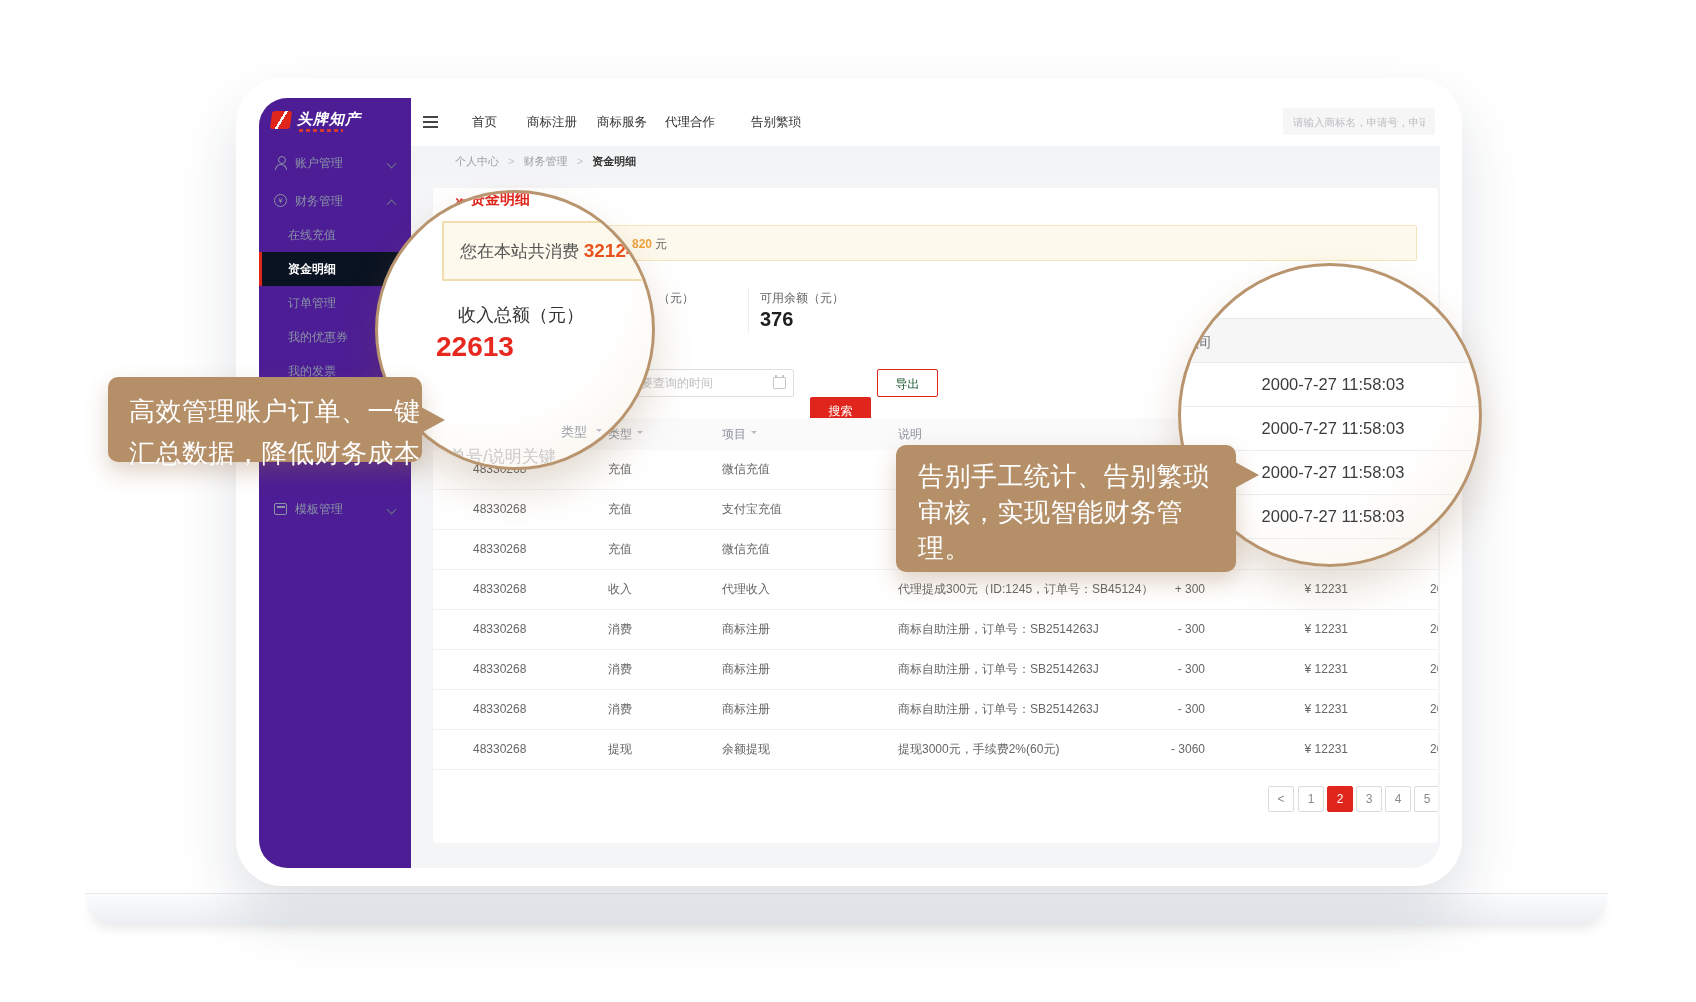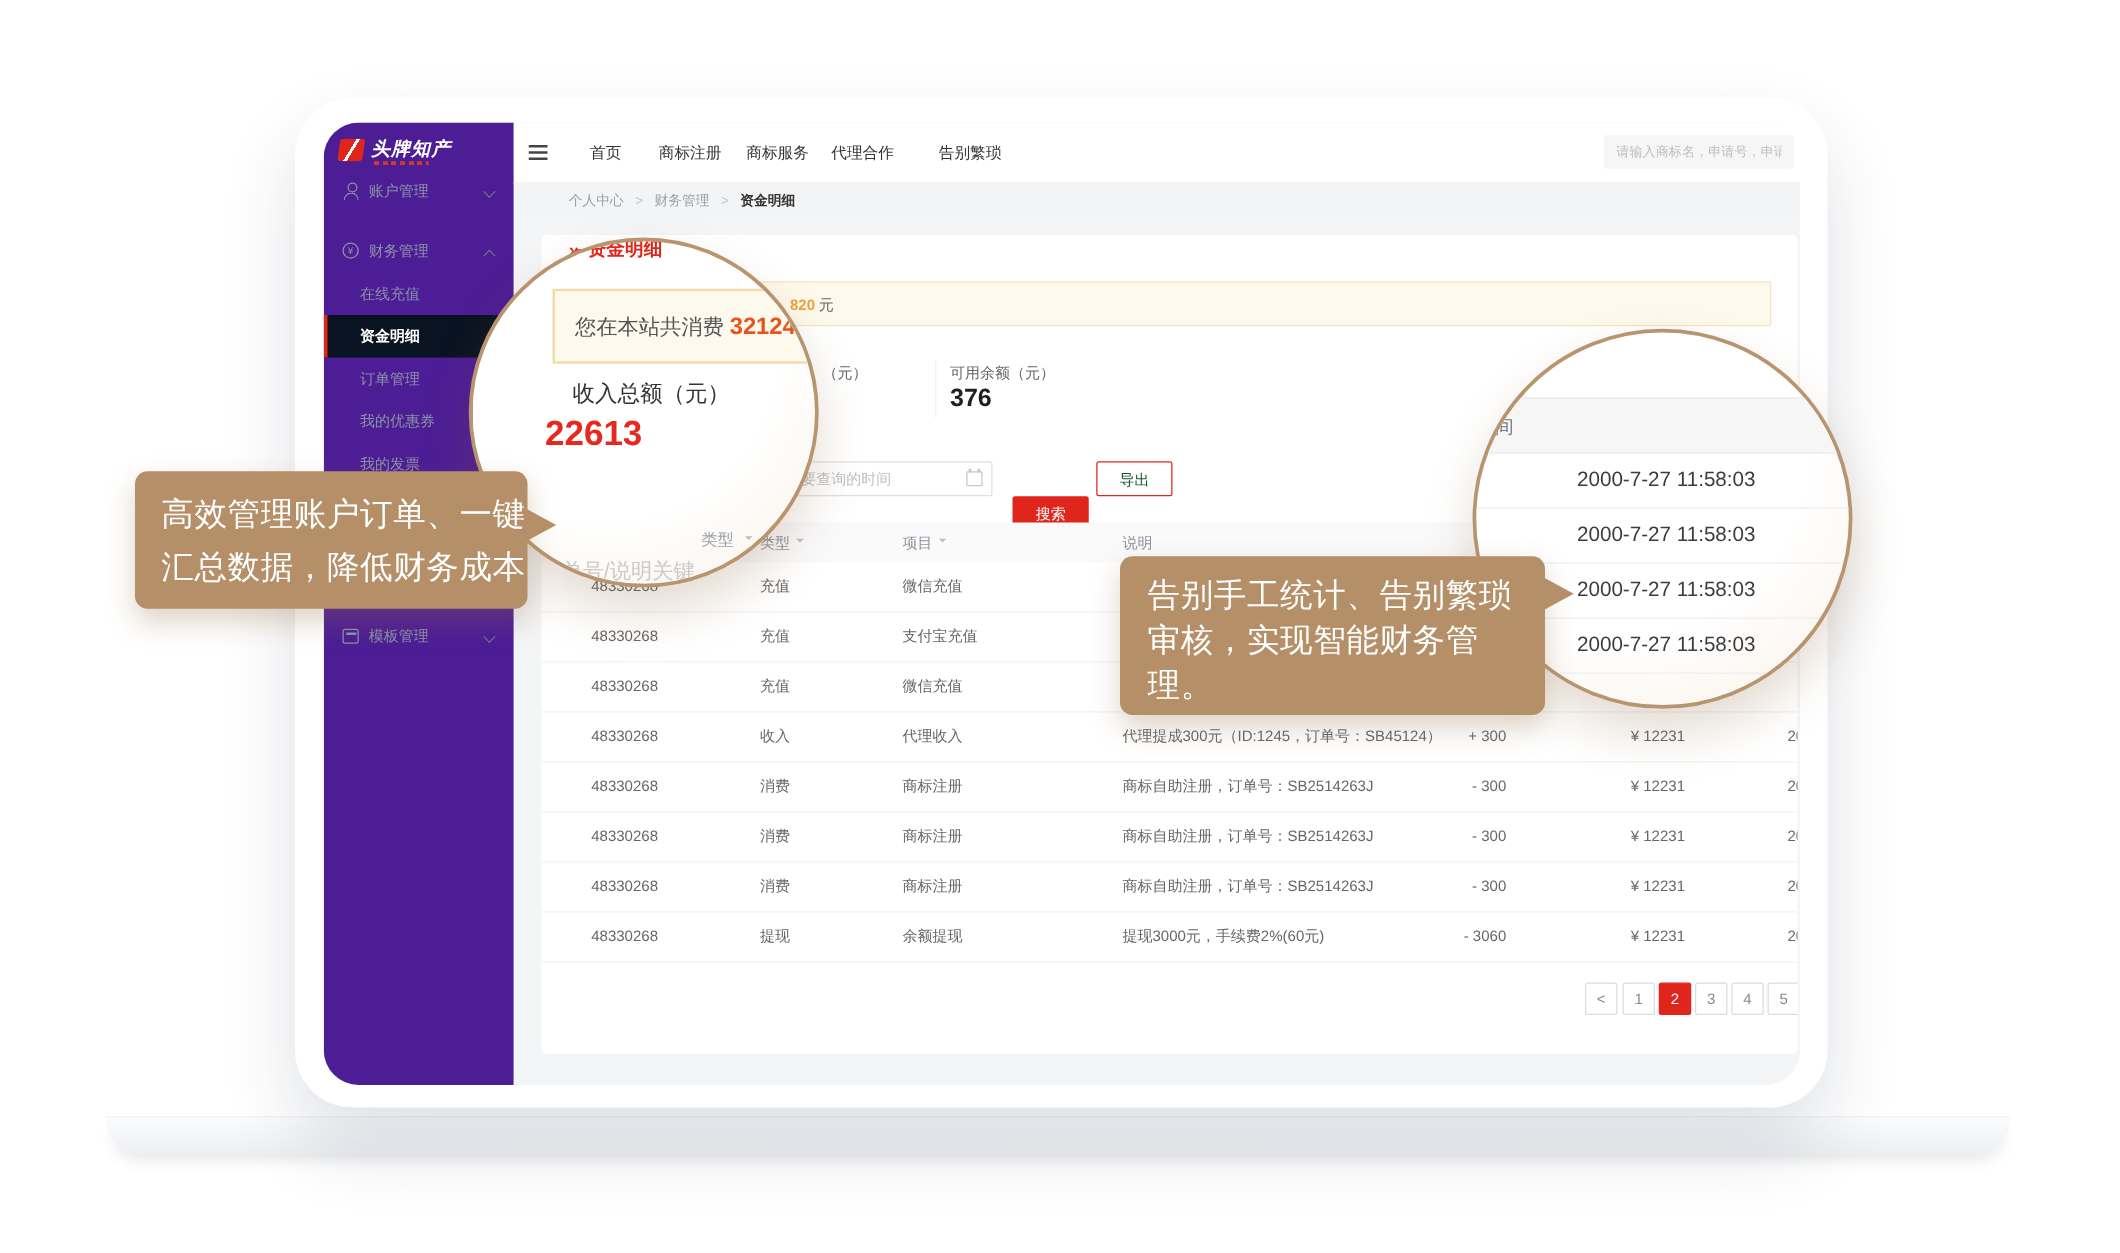--- a/index.html
+++ b/index.html
@@ -114,40 +114,40 @@
         box-sizing:border-box;cursor:pointer;}
   .pbox.active{background:#e0261c;border-color:#e0261c;color:#fff;}
 
   
   .mag{position:absolute;border:3px solid #b9956f;border-radius:50%;overflow:hidden;
        background:radial-gradient(circle at 38% 30%, #ffffff 55%, #fbf7f1 82%, #f2ebe1 100%);
        box-shadow:0 20px 38px rgba(130,95,55,.22);box-sizing:border-box;}
   .mag-left{left:375px;top:190px;width:280px;height:280px;}
   .mag-right{left:1178px;top:263px;width:304px;height:304px;}
   .ml-tab{position:absolute;left:92px;top:-3px;font-size:15px;font-weight:bold;color:#e0261c;white-space:nowrap;}
-  .ml-banner{position:absolute;left:64px;top:38px;width:300px;height:60px;background:#fdf9ec;
+  .ml-banner{position:absolute;left:64px;top:28px;width:300px;height:60px;background:#fdf9ec;
              border:2px solid #f2ddae;box-sizing:border-box;padding-left:12px;}
   .ml-banner .txt{position:absolute;left:16px;top:17px;font-size:17px;color:#555;white-space:nowrap;}
   .ml-banner .amt{font-size:19px;font-weight:bold;color:#e8521d;}
   .ml-stat-label{position:absolute;left:80px;top:110px;font-size:18px;color:#333;white-space:nowrap;}
   .ml-stat-value{position:absolute;left:58px;top:138px;font-size:28px;font-weight:bold;color:#e6281e;}
   .ml-ghost-type{position:absolute;left:183px;top:230px;font-size:13px;color:#9aa0a8;white-space:nowrap;}
   .ml-ghost-header{position:absolute;left:54px;top:252px;font-size:17px;color:#cacaca;white-space:nowrap;}
   .mr-band{position:absolute;left:0;top:52px;width:304px;height:45px;background:#f6f6f7;
            border-top:1px solid #e9e9eb;border-bottom:1px solid #e9e9eb;line-height:45px;
            text-align:left;font-size:15px;color:#76787d;box-sizing:border-box;}
   .mr-rows{position:absolute;left:0;top:97px;width:304px;}
   .mr-row{height:43px;line-height:43px;text-align:center;font-size:16.5px;color:#3c3c40;
           border-bottom:1px solid #ededef;}
 
   
   .callout{position:absolute;background:#b48f68;border-radius:10px;color:#fff;
            box-shadow:0 10px 22px rgba(150,110,70,.30);}
   .callout .line{white-space:nowrap;letter-spacing:0.5px;}
-  .co-left{left:108px;top:377px;width:314px;height:110px;font-size:26px;line-height:42px;
+  .co-left{left:108px;top:377px;width:314px;height:85px;font-size:26px;line-height:42px;
            padding:13px 0 0 21px;box-sizing:border-box;}
   .co-left .arrow{position:absolute;right:-23px;top:30px;width:0;height:0;border-left:24px solid #b48f68;
            border-top:13px solid transparent;border-bottom:13px solid transparent;}
   .co-right{left:896px;top:445px;width:340px;height:127px;font-size:26px;line-height:36px;
            padding:13px 0 0 22px;box-sizing:border-box;}
   .co-right .arrow{position:absolute;right:-23px;top:17px;width:0;height:0;border-left:24px solid #b48f68;
            border-top:13px solid transparent;border-bottom:13px solid transparent;}
 </style>
 </head>
 <body>
@@ -158,21 +158,21 @@
   <div class="frame"></div>
 
   <div class="screen">
 
     <aside class="sidebar">
       <div class="logo">
         <span class="logo-flag"></span>
         <span class="logo-title">头牌知产</span>
         <span class="logo-sub"></span>
       </div>
-      <div class="snav" style="top:38px;text-align:center;">
+      <div class="snav" style="top:48px;text-align:center;">
         <span class="sicon icon-user"></span>
         <span class="lbl">账户管理</span>
         <span class="chev down"></span>
       </div>
       <div class="snav" style="top:86px;">
         <span class="sicon icon-coin">¥</span>
         <span class="lbl">财务管理</span>
         <span class="chev up"></span>
       </div>
       <div class="snav" style="top:120px;">

